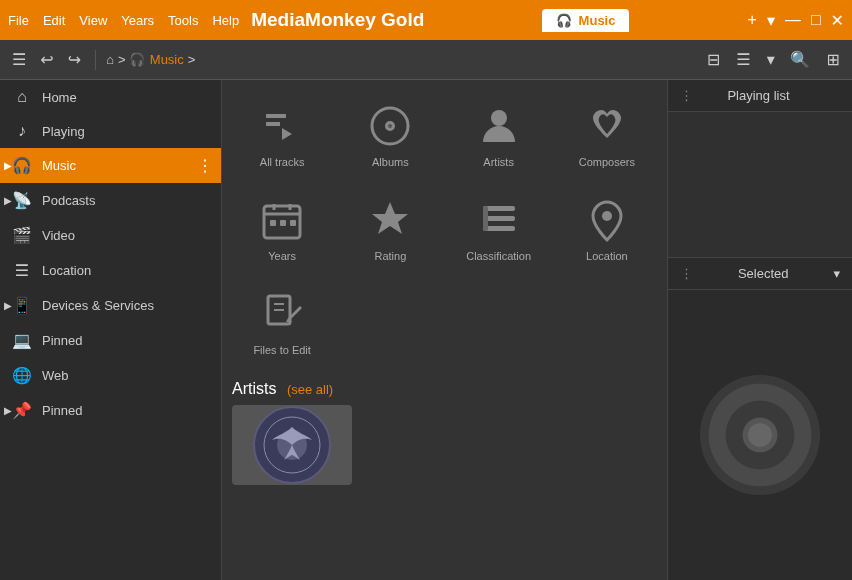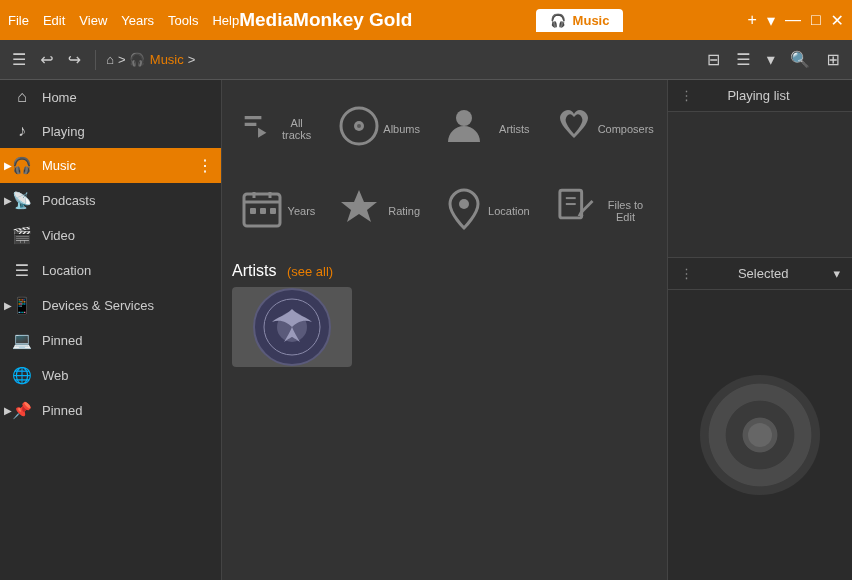--- a/index.html
+++ b/index.html
@@ -1,20 +1,20 @@
 <!DOCTYPE html>
 <html><head>
   <meta charset="utf-8">
   <style>
     * { margin: 0; padding: 0; box-sizing: border-box; }
     body { width: 852px; height: 580px; overflow: hidden; font-family: 'Segoe UI', Arial, sans-serif; background: #2b2b2b; color: #ccc; }
 
     
     .titlebar { height: 40px; background: #e87d00; display: flex; align-items: center; justify-content: space-between; padding: 0 8px; }
-    .titlebar-left { display: flex; align-items: center; }
+    .titlebar-left { display: flex; align-items: center; gap: 12px; }
     .titlebar-menu { display: flex; gap: 14px; }
     .titlebar-menu span { color: #fff; font-size: 13px; cursor: pointer; }
     .titlebar-appname { color: #fff; font-size: 19px; font-weight: 600; }
     .titlebar-tab { background: #fff; color: #e87d00; border-radius: 4px 4px 0 0; padding: 4px 14px; font-size: 13px; font-weight: 600; display: flex; align-items: center; gap: 6px; }
     .titlebar-right { display: flex; gap: 10px; align-items: center; }
     .titlebar-right span { color: #fff; font-size: 16px; cursor: pointer; }
 
     
     .toolbar { height: 40px; background: #3a3a3a; display: flex; align-items: center; padding: 0 8px; gap: 6px; border-bottom: 1px solid #555; }
     .toolbar-btn { color: #ccc; font-size: 16px; cursor: pointer; padding: 2px 4px; }
@@ -31,21 +31,21 @@
     .sidebar { width: 222px; background: #2b2b2b; overflow-y: auto; border-right: 1px solid #444; }
     .sidebar-item { display: flex; align-items: center; padding: 8px 12px; cursor: pointer; font-size: 13px; color: #ccc; gap: 10px; position: relative; }
     .sidebar-item.active { background: #e87d00; color: #fff; }
     .sidebar-item .icon { font-size: 16px; width: 20px; text-align: center; }
 
     
     .content-area { flex: 1; background: #333; overflow-y: auto; padding: 10px; }
 
     
     .grid-section { display: grid; grid-template-columns: repeat(4, 1fr); gap: 8px; margin-bottom: 16px; }
-    .grid-item { display: flex; flex-direction: row; align-items: center; justify-content: space-between; padding: 12px 6px 8px; cursor: pointer; border-radius: 4px; }
+    .grid-item { display: flex; flex-direction: column; align-items: center; justify-content: center; padding: 12px 6px 8px; cursor: pointer; border-radius: 4px; }
     .grid-label { font-size: 11px; color: #aaa; text-align: center; }
 
     
     .grid-svg { width: 48px; height: 48px; fill: #888; margin-bottom: 6px; }
 
     
     .section-header { font-size: 16px; color: #fff; margin-bottom: 7px; font-weight: 400; }
     .section-header a { color: #e87d00; font-size: 13px; margin-left: 6px; cursor: pointer; text-decoration: none; }
     .artists-row { display: flex; gap: 10px; overflow-x: auto; }
     .artist-card { width: 120px; background: #2b2b2b; border-radius: 4px; overflow: hidden; flex-shrink: 0; }
@@ -219,20 +219,29 @@
       </div>
 
 
       <div class="grid-item">
         <svg class="grid-svg" viewBox="0 0 48 48">
             <polygon points="24,6 29,18 42,18 32,26 36,38 24,30 12,38 16,26 6,18 19,18" fill="#888"></polygon>
           </svg>
         <span class="grid-label">Rating</span>
       </div>
 
+      <div class="grid-item">
+        <svg class="grid-svg" viewBox="0 0 48 48">
+            <rect x="8" y="10" width="32" height="5" rx="2" fill="#888"></rect>
+            <rect x="8" y="20" width="32" height="5" rx="2" fill="#888"></rect>
+            <rect x="8" y="30" width="32" height="5" rx="2" fill="#888"></rect>
+            <rect x="8" y="10" width="5" height="25" rx="2" fill="#666"></rect>
+          </svg>
+        <span class="grid-label">Classification</span>
+      </div>
 
       <div class="grid-item">
         <svg class="grid-svg" viewBox="0 0 48 48">
             <path d="M24 6 C16 6 10 13 10 20 C10 30 24 44 24 44 C24 44 38 30 38 20 C38 13 32 6 24 6Z" fill="none" stroke="#888" stroke-width="3"></path>
             <circle cx="24" cy="20" r="5" fill="#888"></circle>
           </svg>
         <span class="grid-label">Location</span>
       </div>
 
       <div class="grid-item">

